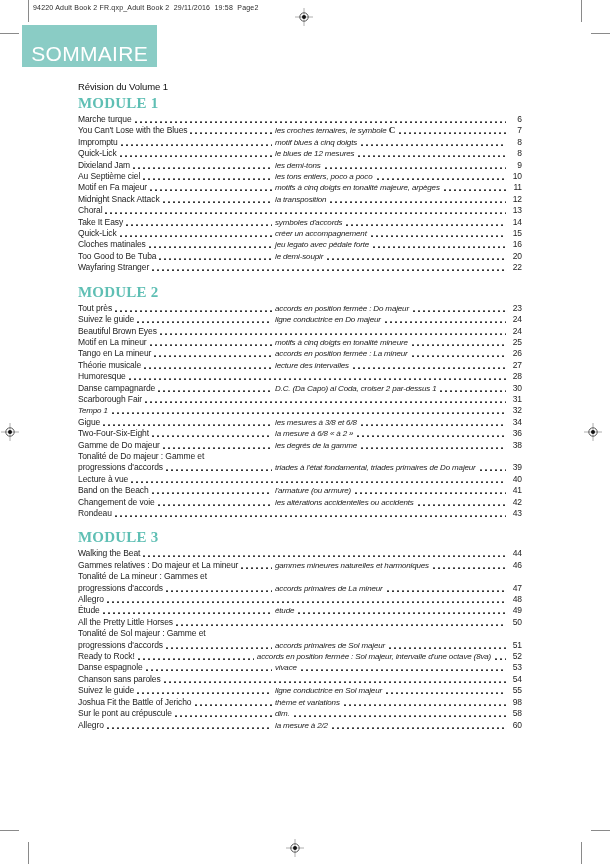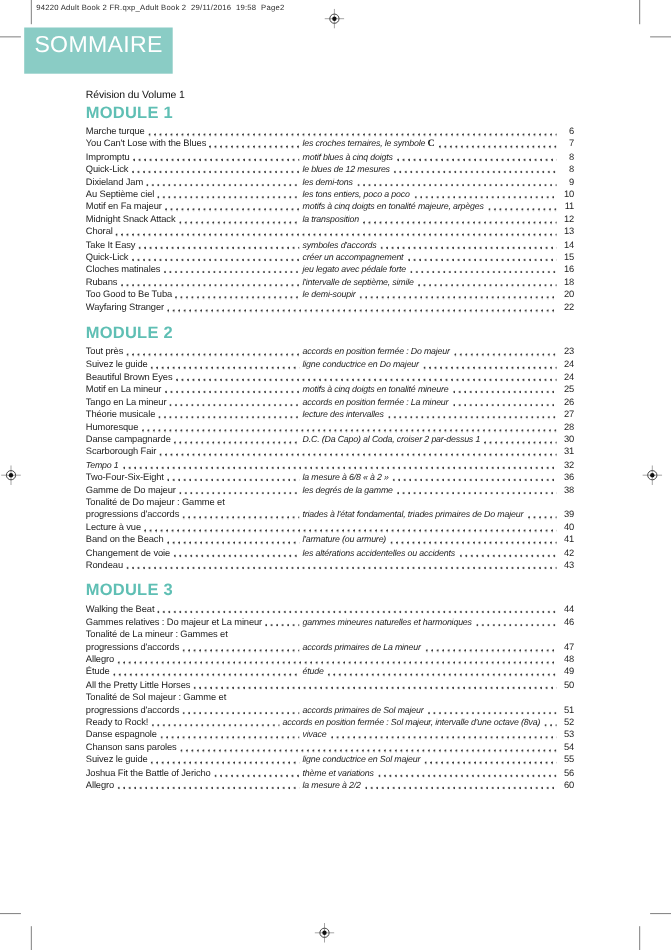--- a/index.html
+++ b/index.html
@@ -43,41 +43,42 @@
   .sommaire {
     position: absolute;
     left: 22px; top: 25px;
     width: 135px; height: 42px;
     background: var(--box_teal, #8accc5);
     color: #ffffff;
     display: flex;
     align-items: flex-end;
     justify-content: flex-end;
     box-sizing: border-box;
-    padding: 0 9px 14px 0;
+    padding: 0 9px 1px 0;
     font-size: 21px;
     letter-spacing: .3px;
   }
   
   .content {
     position: absolute;
     left: 78px; top: 81px;
     width: 444px;
     font-size: 8.5px;
     letter-spacing: -0.1px;
     line-height: 11.4px;
   }
   .intro { margin: 0 0 1px 0; font-size: 9.5px; line-height: 12px; color: #111; }
   .module-heading {
     color: var(--heading_teal, #5fbfb4);
     font-size: 15px;
     line-height: 16px;
     font-weight: bold;
     letter-spacing: .2px;
     margin: 10px 0 3px 0;
+    font-family: Liberation Serif, serif;
   }
   .toc-module:first-child .module-heading { margin-top: 2px; }
   .toc-row {
     display: flex;
     align-items: baseline;
     white-space: nowrap;
     line-height: 11.4px;
   }
   .toc-head { display: flex; flex: 0 1 197px; min-width: 0; }
   .toc-title { flex: 0 0 auto; }
@@ -238,29 +239,20 @@
             <span class="toc-head">
               <span class="toc-title">Cloches matinales</span>
               <span class="lead"></span>
             </span>
             <span class="toc-desc">jeu legato avec pédale forte</span>
             <span class="lead"></span>
             <span class="toc-page">16</span>
           </div>
           <div class="toc-row">
             <span class="toc-head">
-              <span class="toc-title">Rubans</span>
-              <span class="lead"></span>
-            </span>
-            <span class="toc-desc">l'intervalle de septième, simile</span>
-            <span class="lead"></span>
-            <span class="toc-page">18</span>
-          </div>
-          <div class="toc-row">
-            <span class="toc-head">
               <span class="toc-title">Too Good to Be Tuba</span>
               <span class="lead"></span>
             </span>
             <span class="toc-desc">le demi-soupir</span>
             <span class="lead"></span>
             <span class="toc-page">20</span>
           </div>
           <div class="toc-row">
             <span class="toc-title">Wayfaring Stranger</span>
             <span class="lead"></span>
@@ -338,20 +330,29 @@
             <span class="lead"></span>
             <span class="toc-page">31</span>
           </div>
           <div class="toc-row">
             <span class="toc-desc">Tempo 1</span>
             <span class="lead"></span>
             <span class="toc-page">32</span>
           </div>
           <div class="toc-row">
             <span class="toc-head">
+              <span class="toc-title">Gigue</span>
+              <span class="lead"></span>
+            </span>
+            <span class="toc-desc">les mesures à 3/8 et 6/8</span>
+            <span class="lead"></span>
+            <span class="toc-page">34</span>
+          </div>
+          <div class="toc-row">
+            <span class="toc-head">
               <span class="toc-title">Two-Four-Six-Eight</span>
               <span class="lead"></span>
             </span>
             <span class="toc-desc">la mesure à 6/8 « à 2 »</span>
             <span class="lead"></span>
             <span class="toc-page">36</span>
           </div>
           <div class="toc-row">
             <span class="toc-head">
               <span class="toc-title">Gamme de Do majeur</span>
@@ -493,21 +494,30 @@
             <span class="lead"></span>
             <span class="toc-page">55</span>
           </div>
           <div class="toc-row">
             <span class="toc-head">
               <span class="toc-title">Joshua Fit the Battle of Jericho</span>
               <span class="lead"></span>
             </span>
             <span class="toc-desc">thème et variations</span>
             <span class="lead"></span>
-            <span class="toc-page">56</span>
+            <span class="toc-page">98</span>
+          </div>
+          <div class="toc-row">
+            <span class="toc-head">
+              <span class="toc-title">Sur le pont au crépuscule</span>
+              <span class="lead"></span>
+            </span>
+            <span class="toc-desc">dim.</span>
+            <span class="lead"></span>
+            <span class="toc-page">58</span>
           </div>
           <div class="toc-row">
             <span class="toc-head">
               <span class="toc-title">Allegro</span>
               <span class="lead"></span>
             </span>
             <span class="toc-desc">la mesure à 2/2</span>
             <span class="lead"></span>
             <span class="toc-page">60</span>
           </div>

